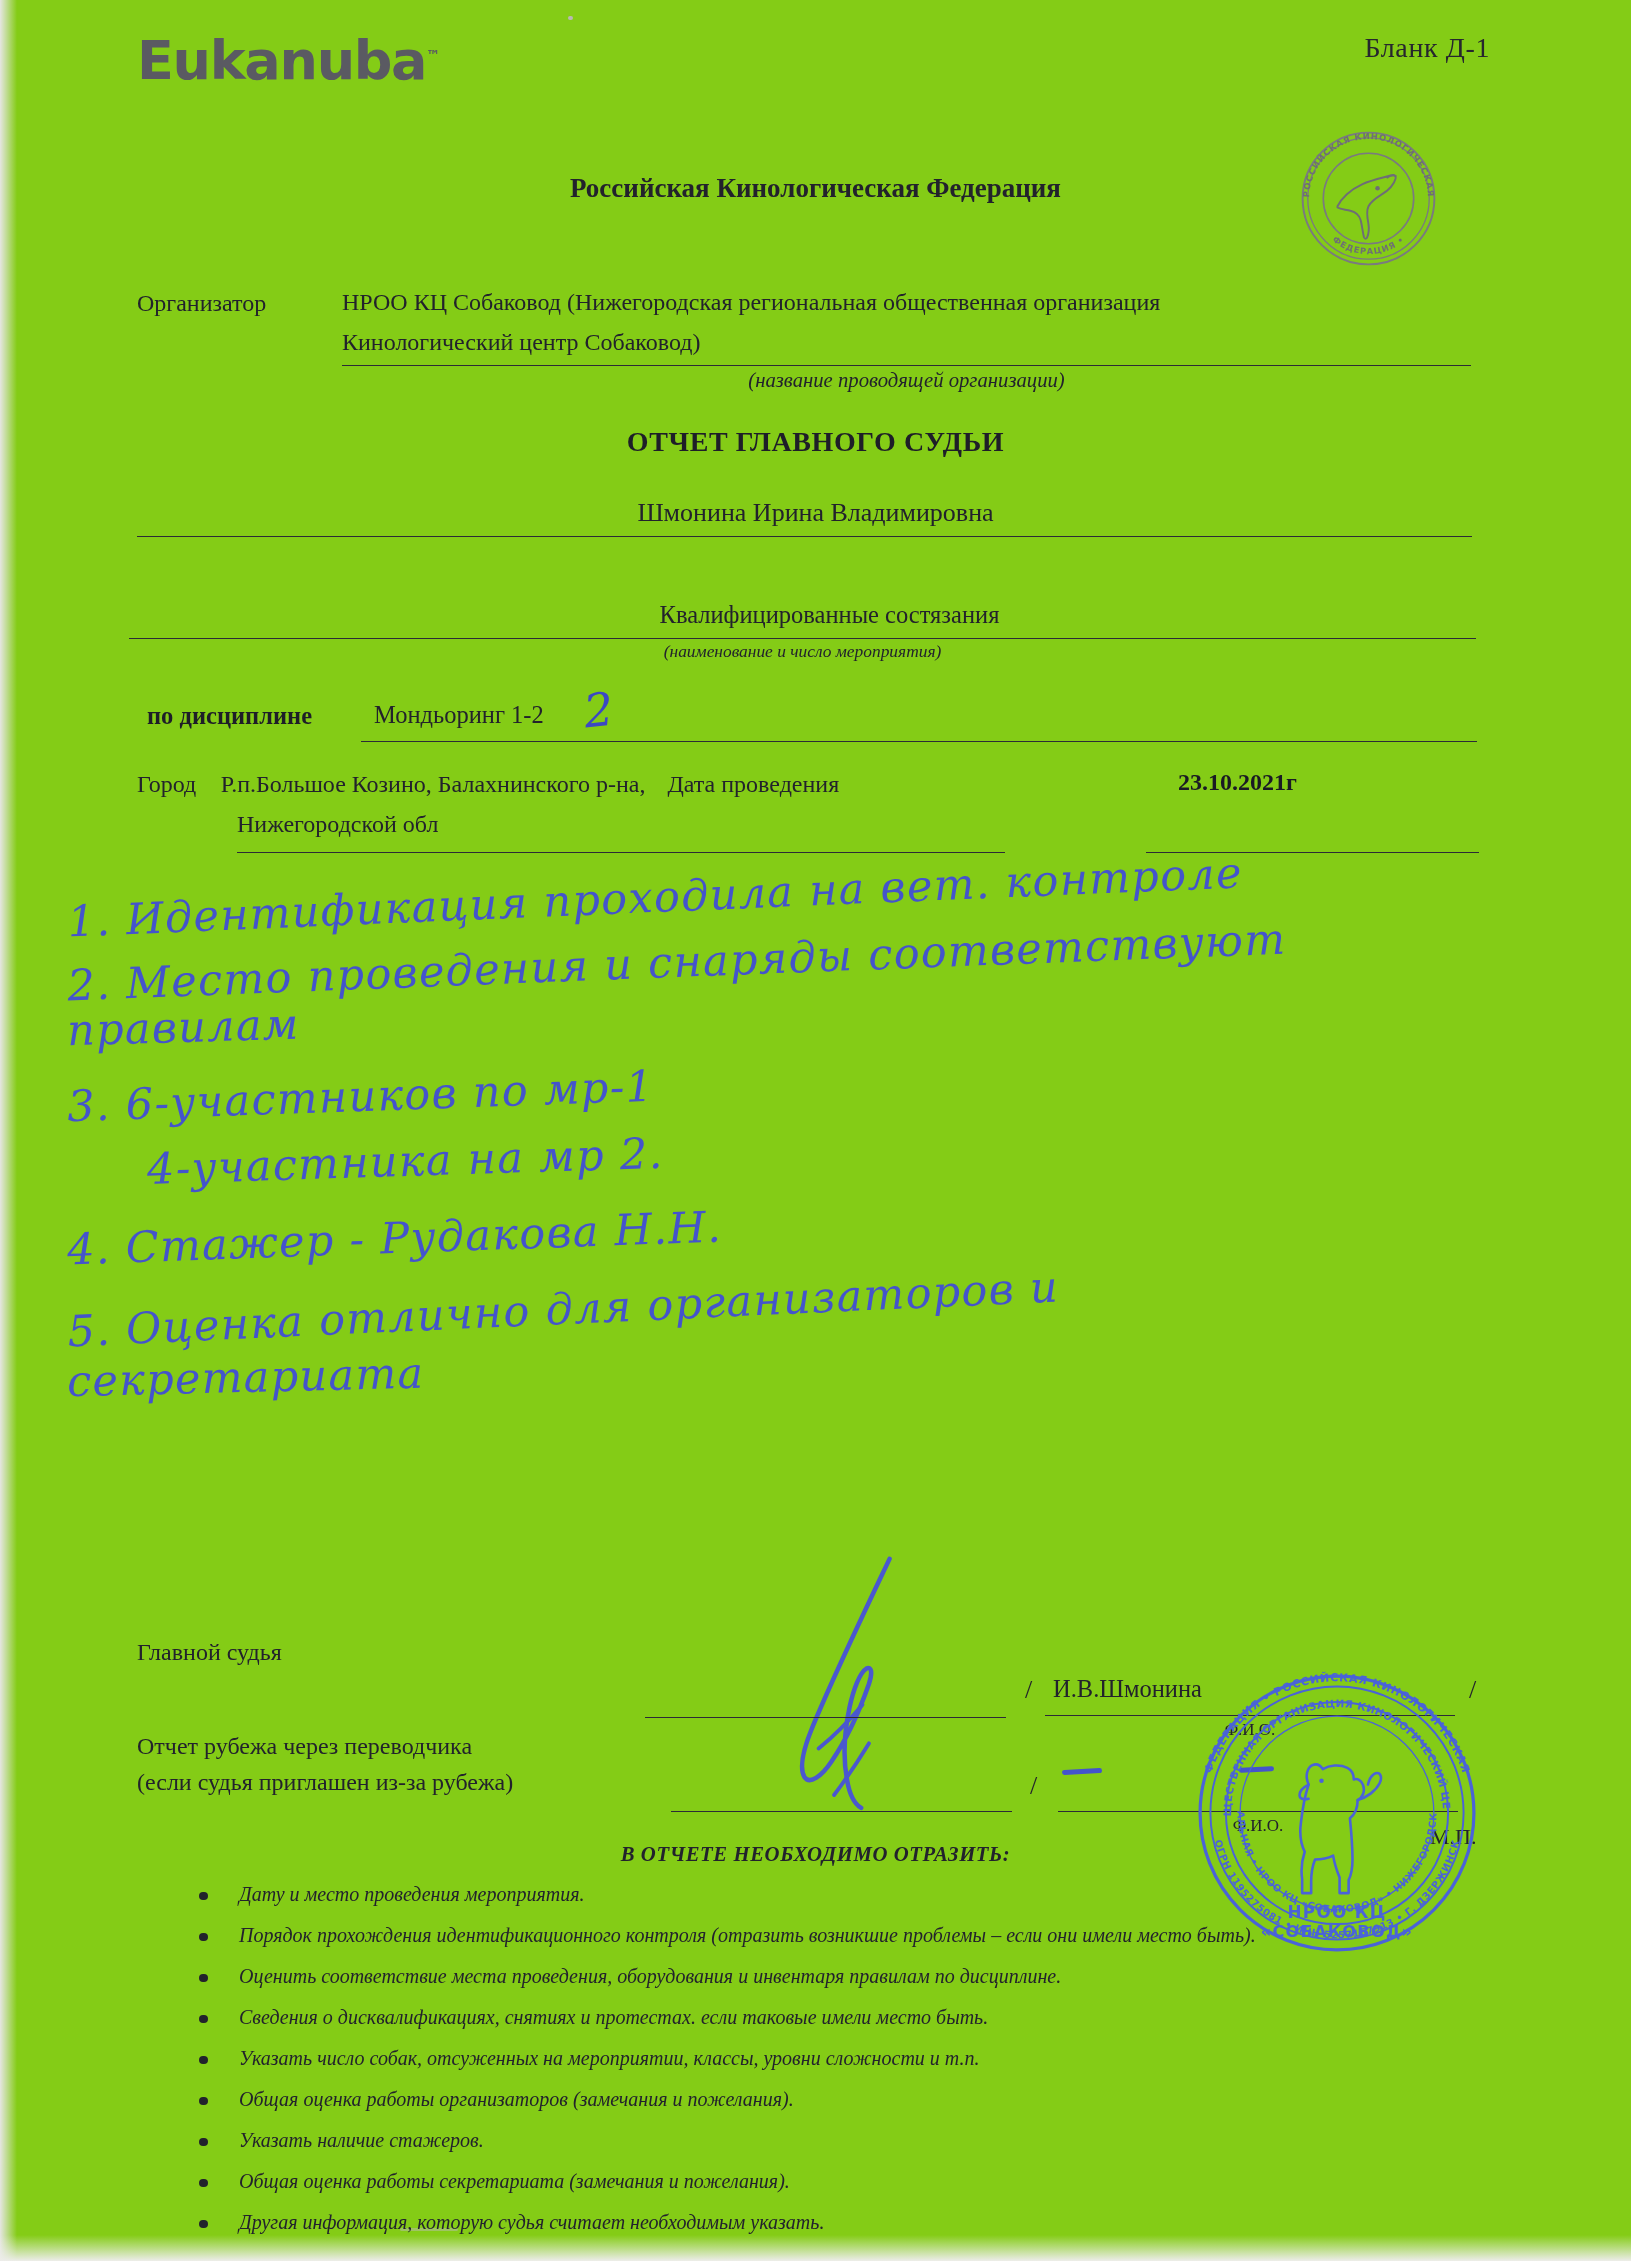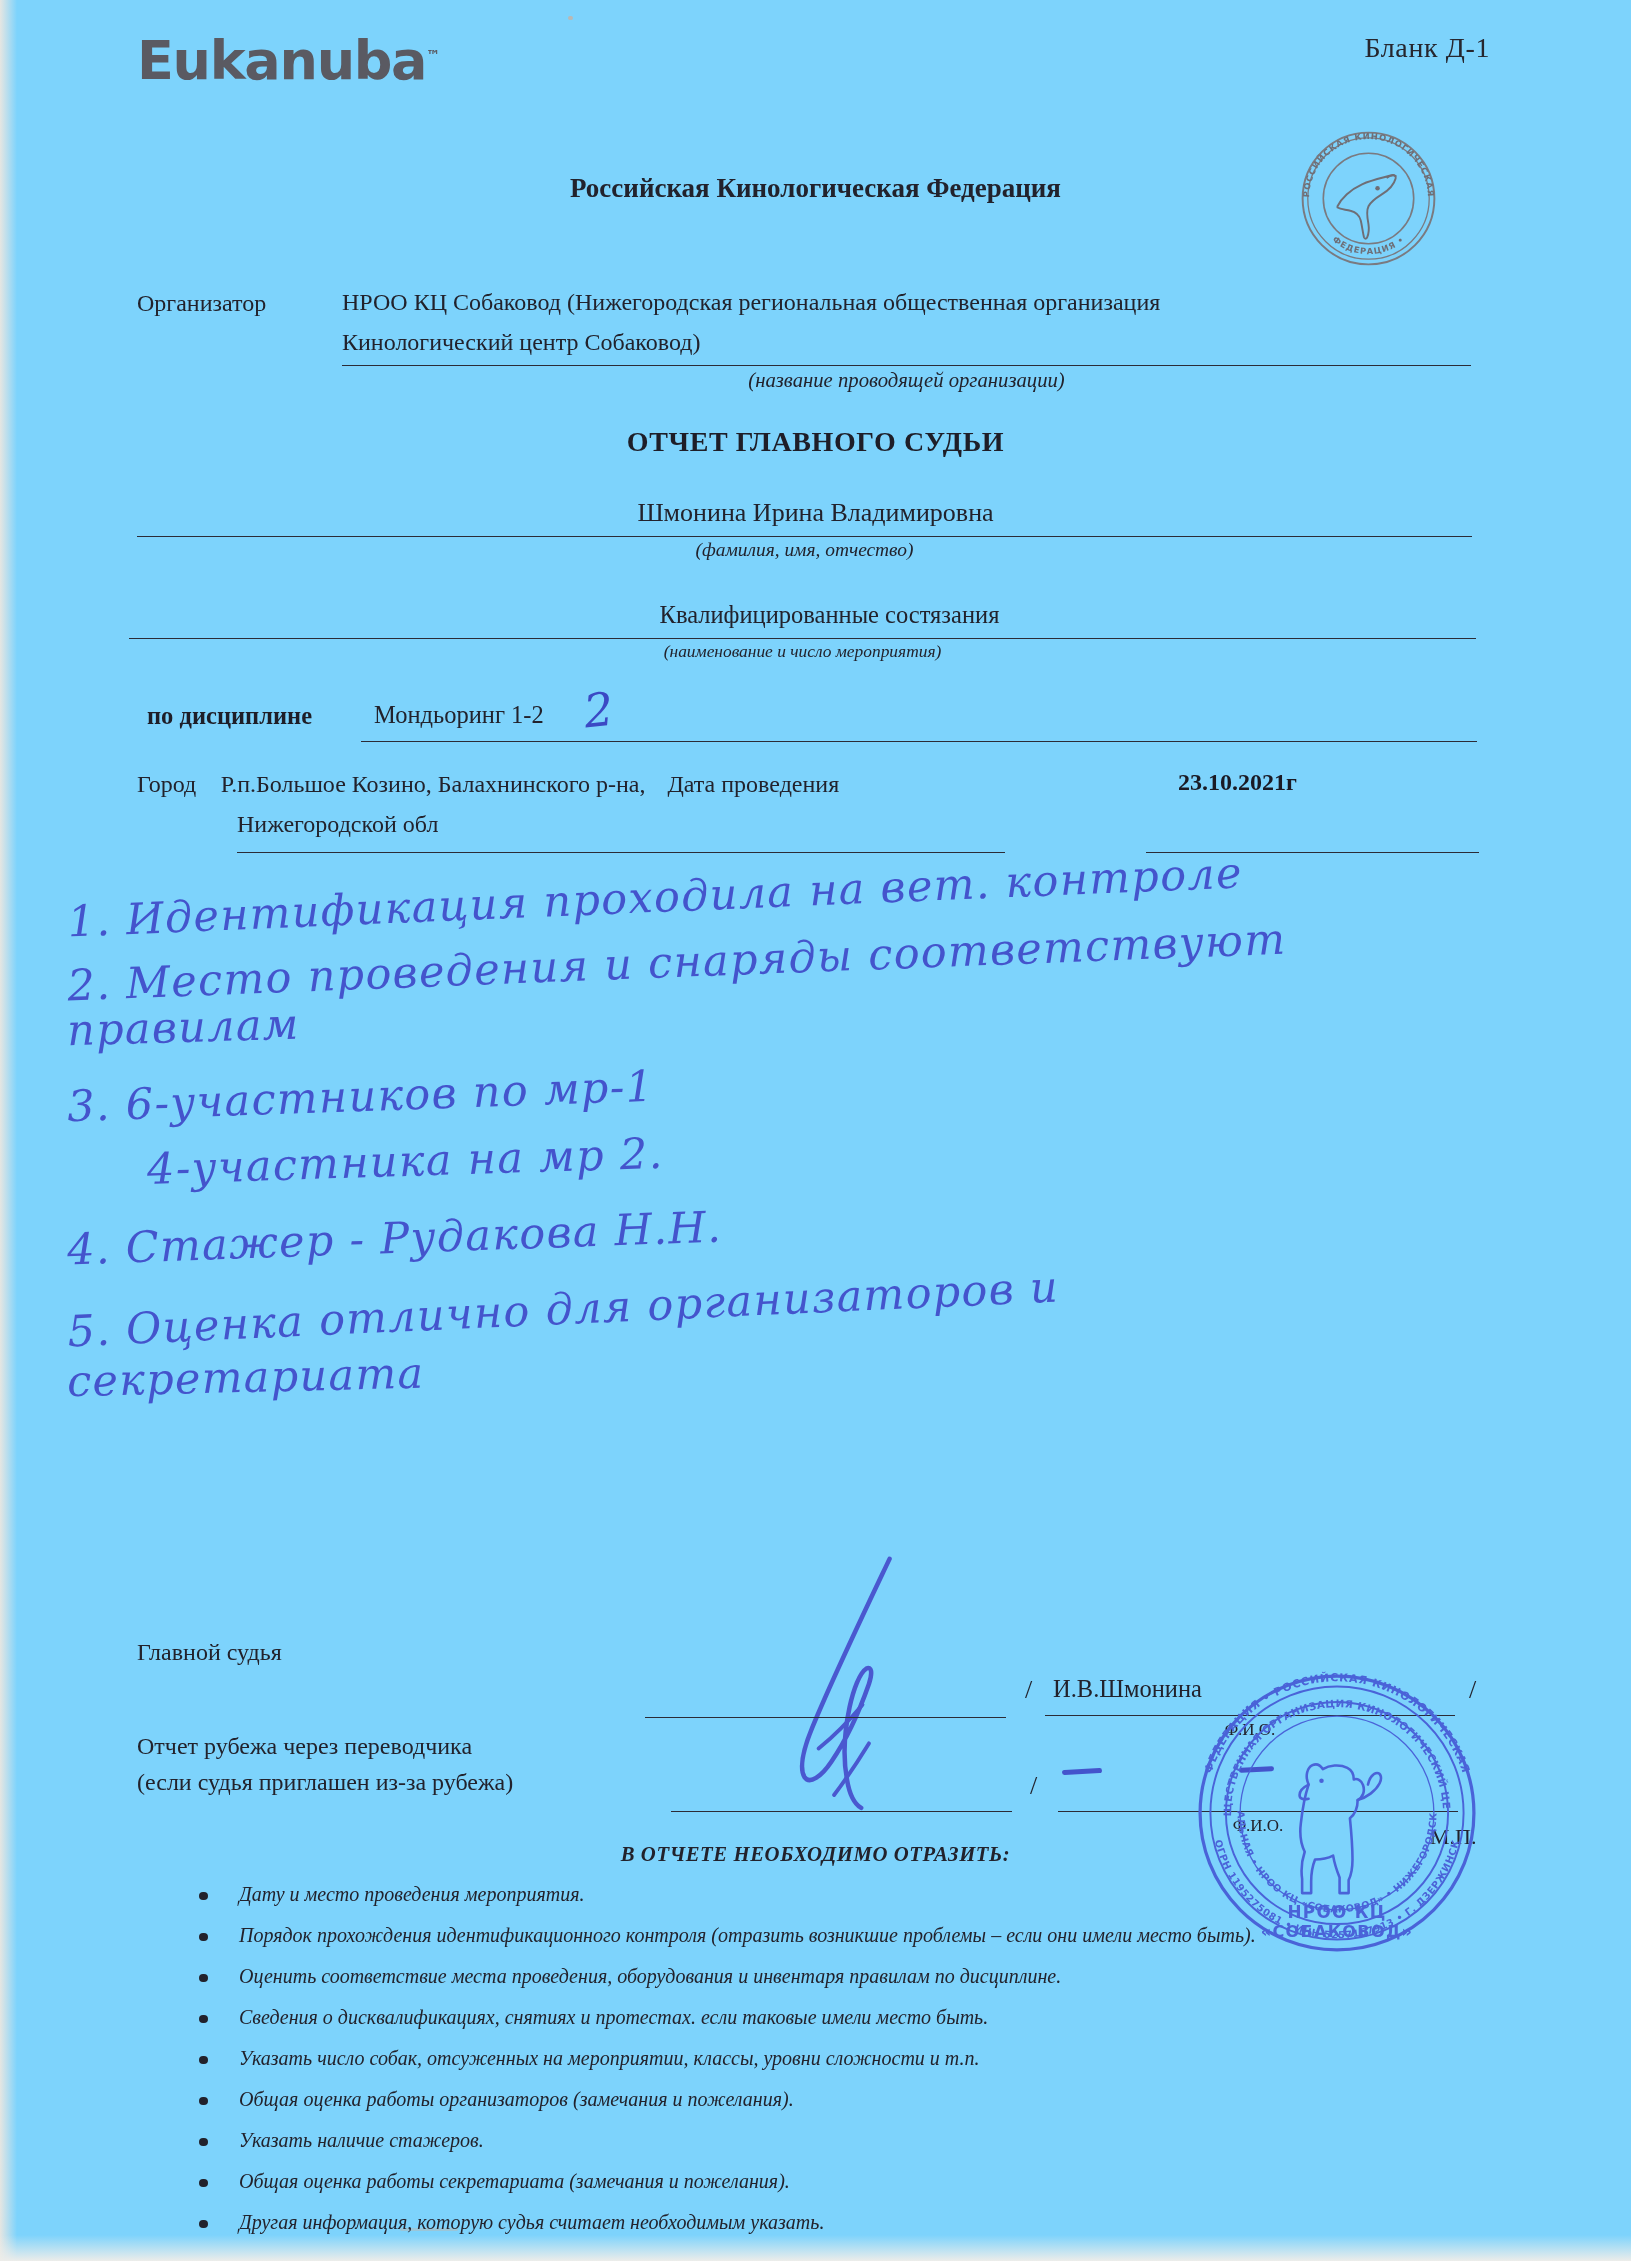--- a/index.html
+++ b/index.html
@@ -9,21 +9,21 @@
   }
   body {
     font-family: "Liberation Serif", serif;
     color: #1a1a22;
   }
 
   .page {
     position: relative;
     width: 1631px;
     height: 2261px;
-    background: #7dd3fc;
+    background: #84cc16;
     overflow: hidden;
   }
 
   
   .scan-edge-left {
     position: absolute; left: 0; top: 0; width: 17px; height: 100%;
     background: linear-gradient(to right, #e6e6e2, rgba(255,255,255,0));
   }
   .scan-edge-top {
     position: absolute; left: 0; top: 0; height: 11.6px; width: 100%;
@@ -362,21 +362,20 @@
   <div class="org-label">Организатор</div>
   <div class="org-value-1">НРОО КЦ Собаковод (Нижегородская региональная общественная организация</div>
   <div class="org-value-2">Кинологический центр Собаковод)</div>
   <div class="rule" style="left:342px;top:365px;width:1129px;"></div>
   <div class="caption" style="left:342px;top:369px;width:1129px;font-size:20.7px;">(название проводящей организации)</div>
 
   <div class="doc-title">ОТЧЕТ ГЛАВНОГО СУДЬИ</div>
 
   <div class="judge-name">Шмонина Ирина Владимировна</div>
   <div class="rule" style="left:137px;top:536px;width:1335px;"></div>
-  <div class="caption" style="left:137px;top:539px;width:1335px;font-size:19.4px;">(фамилия, имя, отчество)</div>
 
   <div class="event-name">Квалифицированные состязания</div>
   <div class="rule" style="left:129px;top:638px;width:1347px;"></div>
   <div class="caption" style="left:129px;top:641px;width:1347px;font-size:17.4px;">(наименование и число мероприятия)</div>
 
   <div class="disc-label">по дисциплине</div>
   <div class="disc-value">Мондьоринг 1-2</div>
   <div class="disc-overwrite">2</div>
   <div class="rule" style="left:361px;top:741px;width:1116px;"></div>
 

